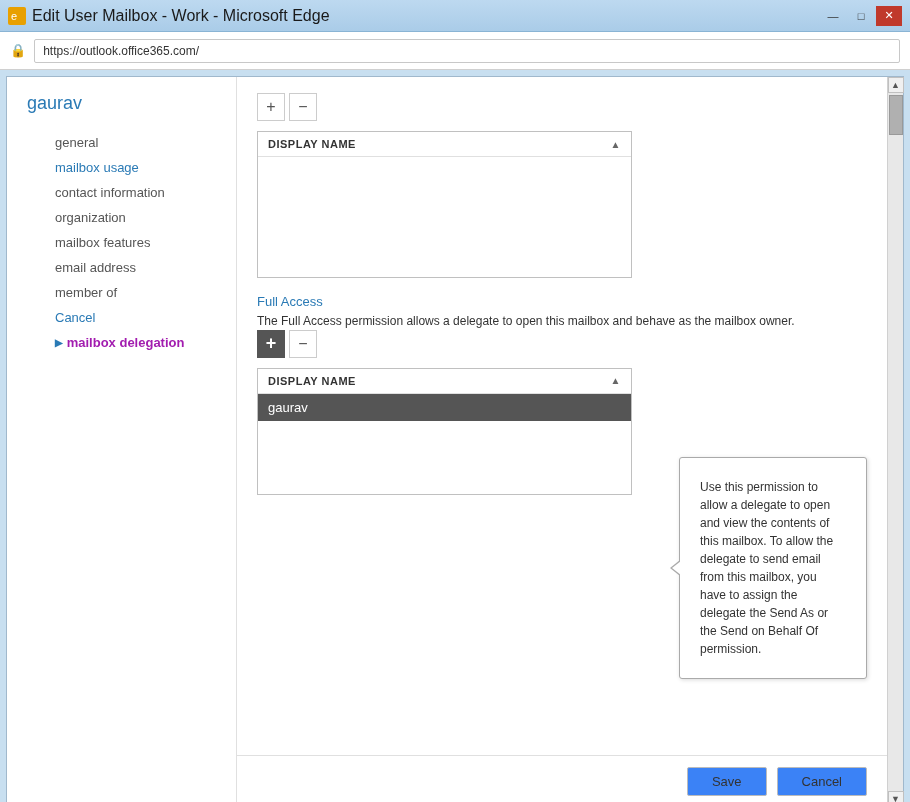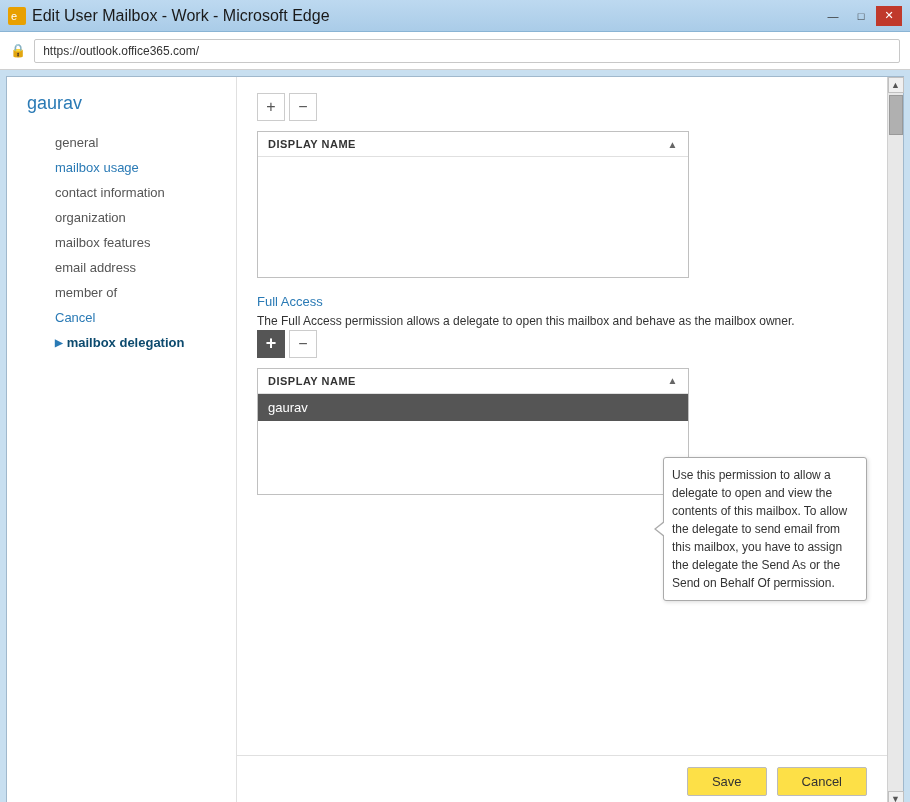--- a/index.html
+++ b/index.html
@@ -106,21 +106,21 @@
     .sidebar-nav li {
       padding: 5px 20px;
       cursor: pointer;
       color: #2a7ab5;
       font-size: 13px;
     }
     .sidebar-nav li.plain {
       color: #555;
     }
     .sidebar-nav li.active {
-      color: #0c4a6e;
+      color: #a21caf;
       font-weight: bold;
       display: flex;
       align-items: center;
       gap: 4px;
     }
     .sidebar-nav li.active::before {
       content: '▶';
       font-size: 10px;
       color: #2a7ab5;
     }
@@ -182,21 +182,21 @@
       display: flex;
       align-items: center;
       justify-content: center;
       cursor: pointer;
       font-size: 16px;
       color: #555;
     }
 
     
     .data-table {
-      width: 432px;
+      width: 375px;
       border: 1px solid #c0c0c0;
       margin-bottom: 16px;
     }
     .data-table-header {
       background: white;
       padding: 6px 10px;
       font-size: 11px;
       font-weight: bold;
       color: #333;
       letter-spacing: 0.5px;
@@ -235,25 +235,25 @@
       color: white;
       padding: 6px 10px;
       font-size: 13px;
     }
 
     
     .tooltip-box {
       position: absolute;
       right: 20px;
       top: 380px;
-      width: 204px;
+      width: 188px;
       background: white;
       border: 1px solid #aaa;
       border-radius: 3px;
-      padding: 8px;
+      padding: 20px;
       font-size: 12px;
       color: #333;
       line-height: 1.5;
       box-shadow: 1px 1px 4px rgba(0,0,0,0.15);
     }
     .tooltip-arrow {
       position: absolute;
       left: -10px;
       top: 50%;
       transform: translateY(-50%);
@@ -286,21 +286,21 @@
       border-top: 1px solid #e0e0e0;
       display: flex;
       align-items: center;
       justify-content: flex-end;
       padding: 0 20px;
       gap: 10px;
     }
     .footer-btn {
       padding: 6px 24px;
       border: 1px solid #bbb;
-      background: #fde047;
+      background: #3b82f6;
       cursor: pointer;
       font-size: 13px;
       color: #333;
       border-radius: 2px;
     }
 
     .sort-arrow {
       color: #666;
       font-size: 10px;
     }

